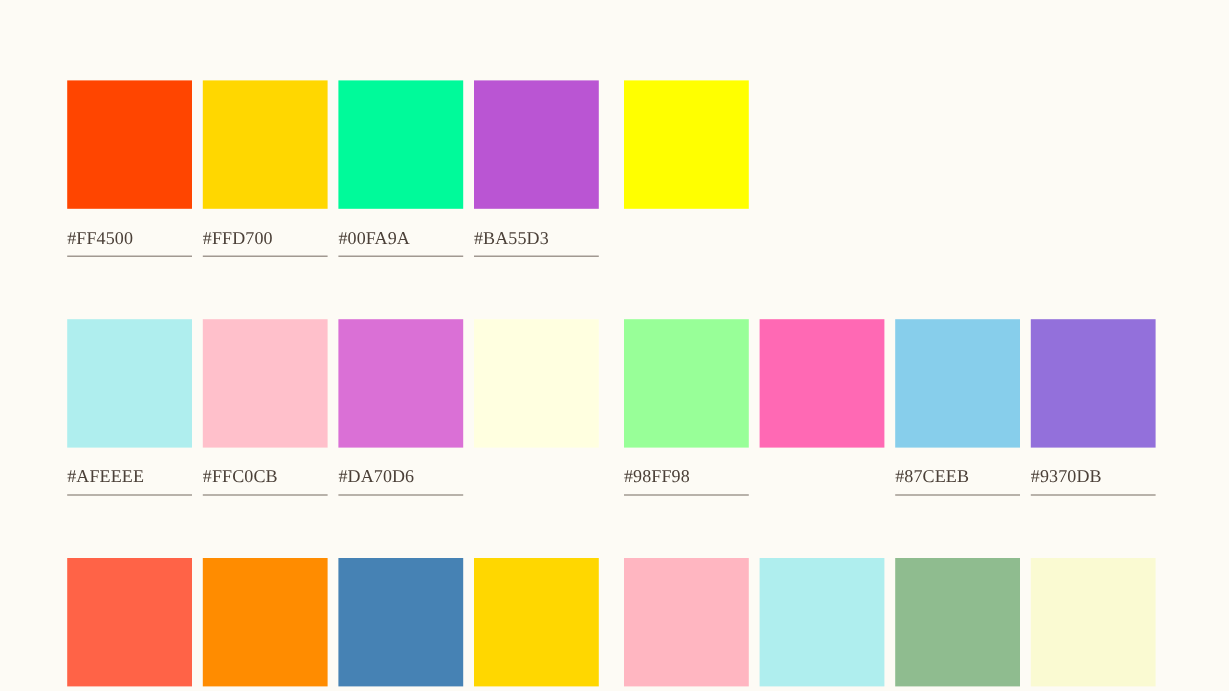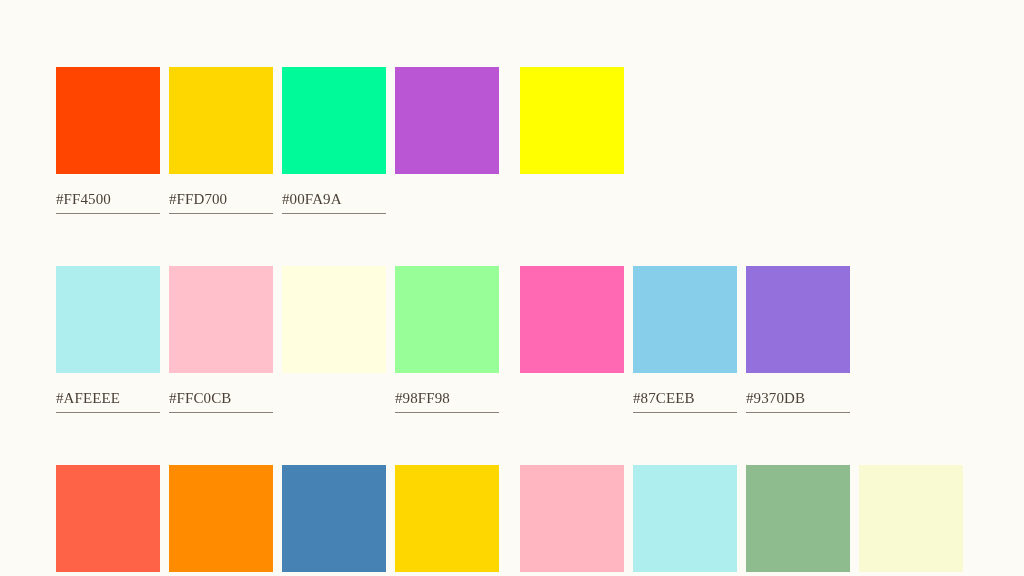--- a/index.html
+++ b/index.html
@@ -83,33 +83,38 @@
         <div class="swatch-cell">
           <div class="swatch-chip" style="background: rgb(255, 215, 0);"></div>
           <div class="swatch-label">#FFD700</div>
         </div>
         <div class="swatch-cell">
           <div class="swatch-chip" style="background: rgb(0, 250, 154);"></div>
           <div class="swatch-label">#00FA9A</div>
         </div>
         <div class="swatch-cell">
           <div class="swatch-chip" style="background: rgb(186, 85, 211);"></div>
+          <div class="swatch-label">#BA55D3</div>
         </div>
         <div class="swatch-cell">
           <div class="swatch-chip" style="background: rgb(255, 255, 0);"></div>
         </div>
       </div>
       <div class="palette-row">
         <div class="swatch-cell">
           <div class="swatch-chip" style="background: rgb(175, 238, 238);"></div>
           <div class="swatch-label">#AFEEEE</div>
         </div>
         <div class="swatch-cell">
           <div class="swatch-chip" style="background: rgb(255, 192, 203);"></div>
           <div class="swatch-label">#FFC0CB</div>
+        </div>
+        <div class="swatch-cell">
+          <div class="swatch-chip" style="background: rgb(218, 112, 214);"></div>
+          <div class="swatch-label">#DA70D6</div>
         </div>
         <div class="swatch-cell">
           <div class="swatch-chip" style="background: rgb(255, 255, 224);"></div>
         </div>
         <div class="swatch-cell">
           <div class="swatch-chip" style="background: rgb(152, 255, 152);"></div>
           <div class="swatch-label">#98FF98</div>
         </div>
         <div class="swatch-cell">
           <div class="swatch-chip" style="background: rgb(255, 105, 180);"></div>

